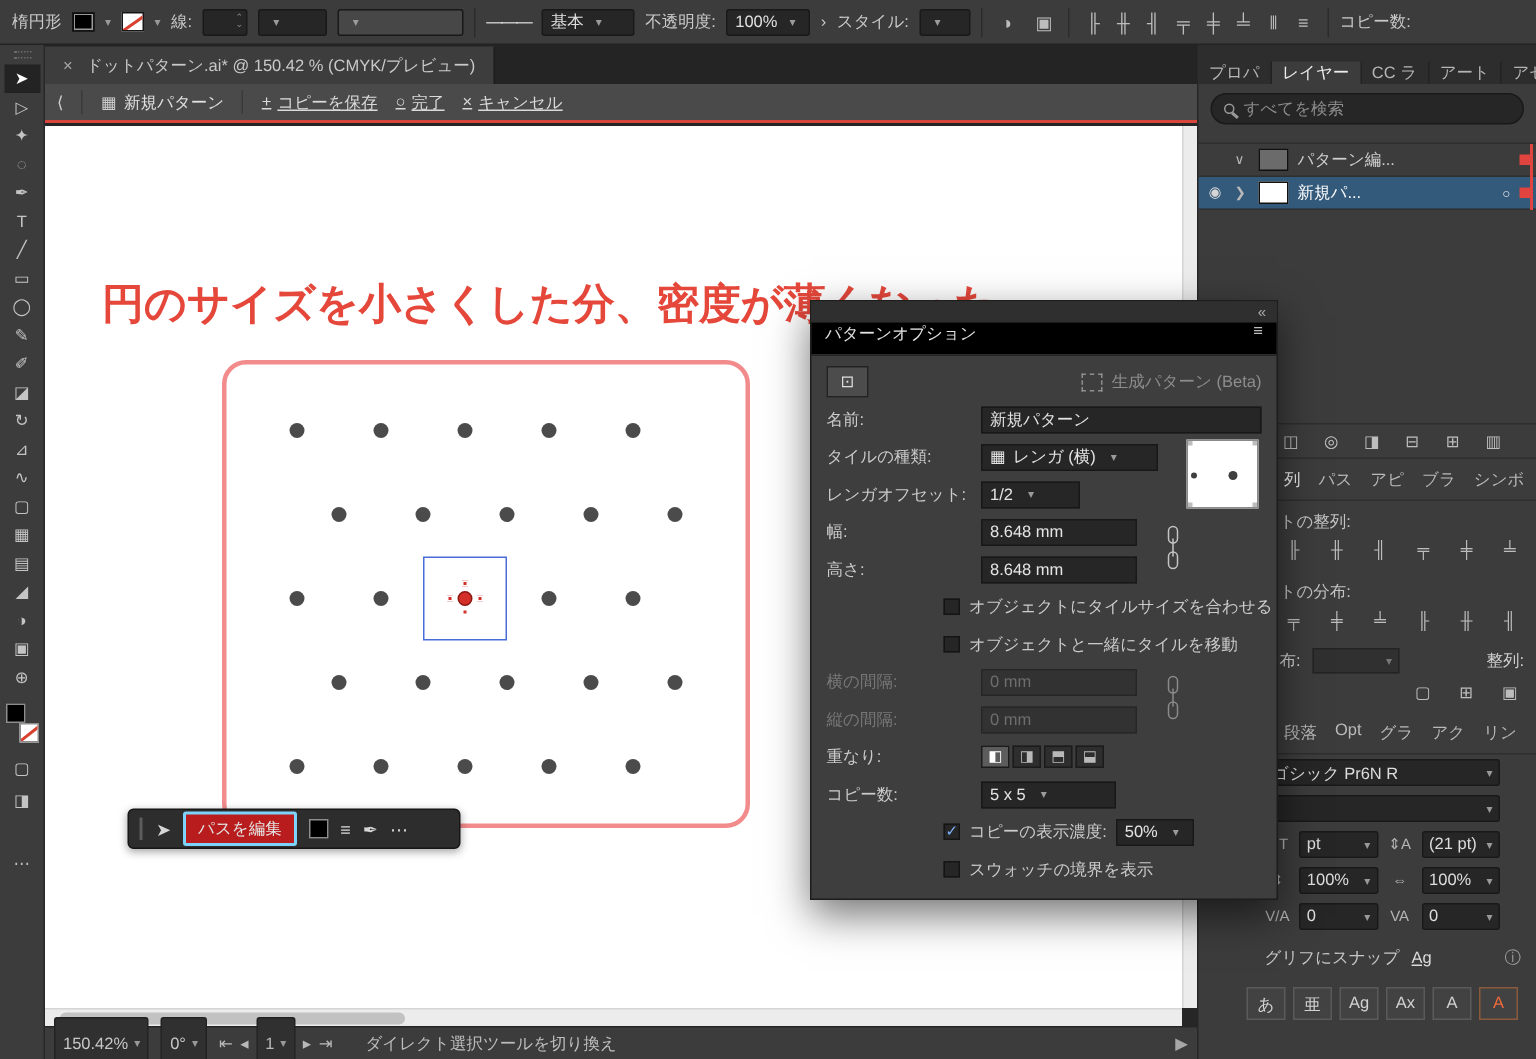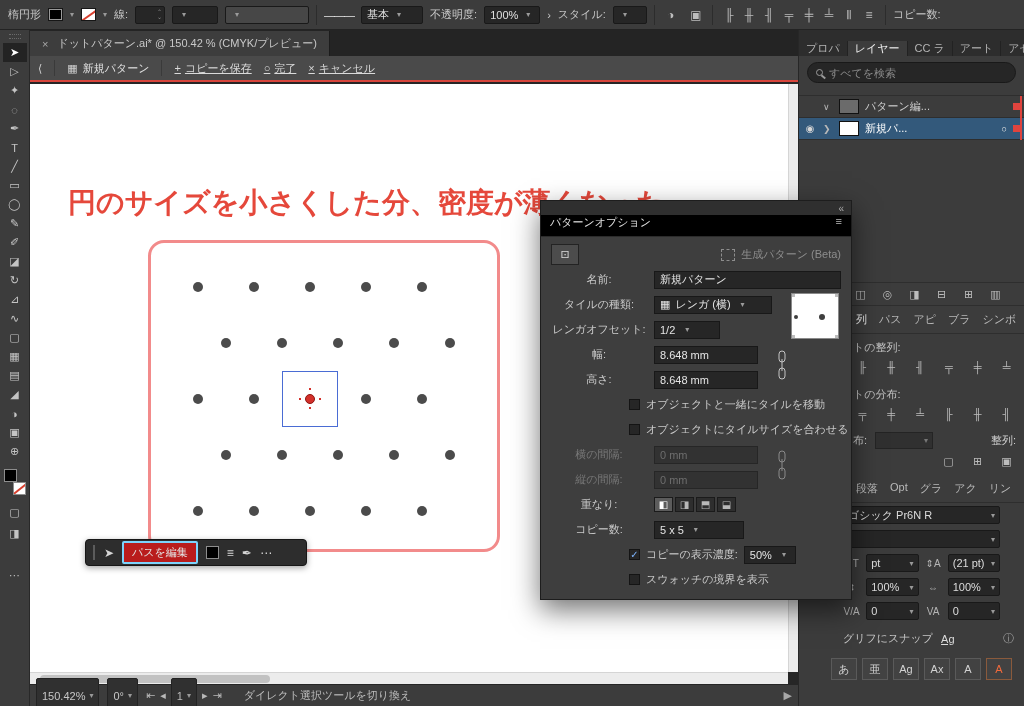--- a/index.html
+++ b/index.html
@@ -125,21 +125,21 @@
   .char-btn.hl{color:#f06a3c;border-color:#8a5a3c}
 
   
   .po{position:absolute;left:540px;top:200px;width:312px;height:400px;background:#3e3e3e;border:1px solid #1d1d1d;
     box-shadow:0 10px 26px rgba(0,0,0,.55);z-index:70}
   .po-collapse{height:14px;background:#2f2f2f;display:flex;justify-content:flex-end;align-items:center;padding:0 7px;color:#aaa;font-size:10px}
   .po-tabrow{height:22px;display:flex;padding:0 9px;background:#000000;border-bottom:1px solid #2b2b2b;color:#e4e4e4}
   .po-menu{margin-left:auto;color:#bdbdbd}
   .po-body{position:relative;padding:7px 10px 0 10px}
   .po-row{display:flex;align-items:center;height:21px;margin-bottom:4px}
-  .po-label{width:96px;text-align:center;margin-right:7px;color:#cbcbcb;flex:none;white-space:nowrap}
+  .po-label{width:96px;text-align:left;margin-right:7px;color:#cbcbcb;flex:none;white-space:nowrap}
   .po-label.dis,.dis{color:#787878}
   .po-input{background:#262626;border:1px solid #181818;height:18px;color:#e4e4e4;padding:0 5px;display:flex;align-items:center}
   .po-input.dis{background:#323232;color:#6d6d6d;border-color:#262626}
   .po-dd{height:18px;background:#262626;border:1px solid #181818;display:inline-flex;align-items:center;gap:5px;padding:0 5px;color:#e4e4e4}
   .po-dd::after{content:"▾";color:#9b9b9b;font-size:8px;margin-left:5px}
   .po-check{width:11px;height:11px;background:#262626;border:1px solid #141414;display:inline-flex;align-items:center;justify-content:center;margin-right:6px;flex:none;cursor:pointer}
   .po-check.checked::after{content:"✓";color:#7db4ff;font-size:10px;line-height:10px}
   .po-chklabel{white-space:nowrap;color:#cbcbcb}
   .indent{margin-left:78px}
   .po-tilebtn{width:28px;height:21px;background:#4c4c4c;border:1px solid #232323;display:inline-flex;align-items:center;justify-content:center;color:#dcdcdc;cursor:pointer}
@@ -538,25 +538,25 @@
         <span class="chain" style="top:6px">
           <svg width="10" height="30" viewBox="0 0 10 30">
               <rect x="2" y="1" width="6" height="11" rx="3" fill="none" stroke="#c4c4c4"></rect>
               <rect x="2" y="18" width="6" height="11" rx="3" fill="none" stroke="#c4c4c4"></rect>
               <line x1="5" y1="9" x2="5" y2="21" stroke="#c4c4c4"></line>
             </svg>
         </span>
       </div>
       <div class="po-row indent">
         <span class="po-check"></span>
-        <span class="po-chklabel">オブジェクトと一緒にタイルを移動</span>
+        <span class="po-chklabel">オブジェクトにタイルサイズを合わせる</span>
       </div>
       <div class="po-row indent">
         <span class="po-check"></span>
-        <span class="po-chklabel">オブジェクトにタイルサイズを合わせる</span>
+        <span class="po-chklabel">オブジェクトと一緒にタイルを移動</span>
       </div>
       <div class="pair">
         <div class="po-row">
           <span class="po-label dis">横の間隔:</span>
           <span class="po-input dis" style="width:104px">
               <span>0 mm</span>
             </span>
         </div>
         <div class="po-row">
           <span class="po-label dis">縦の間隔:</span>

